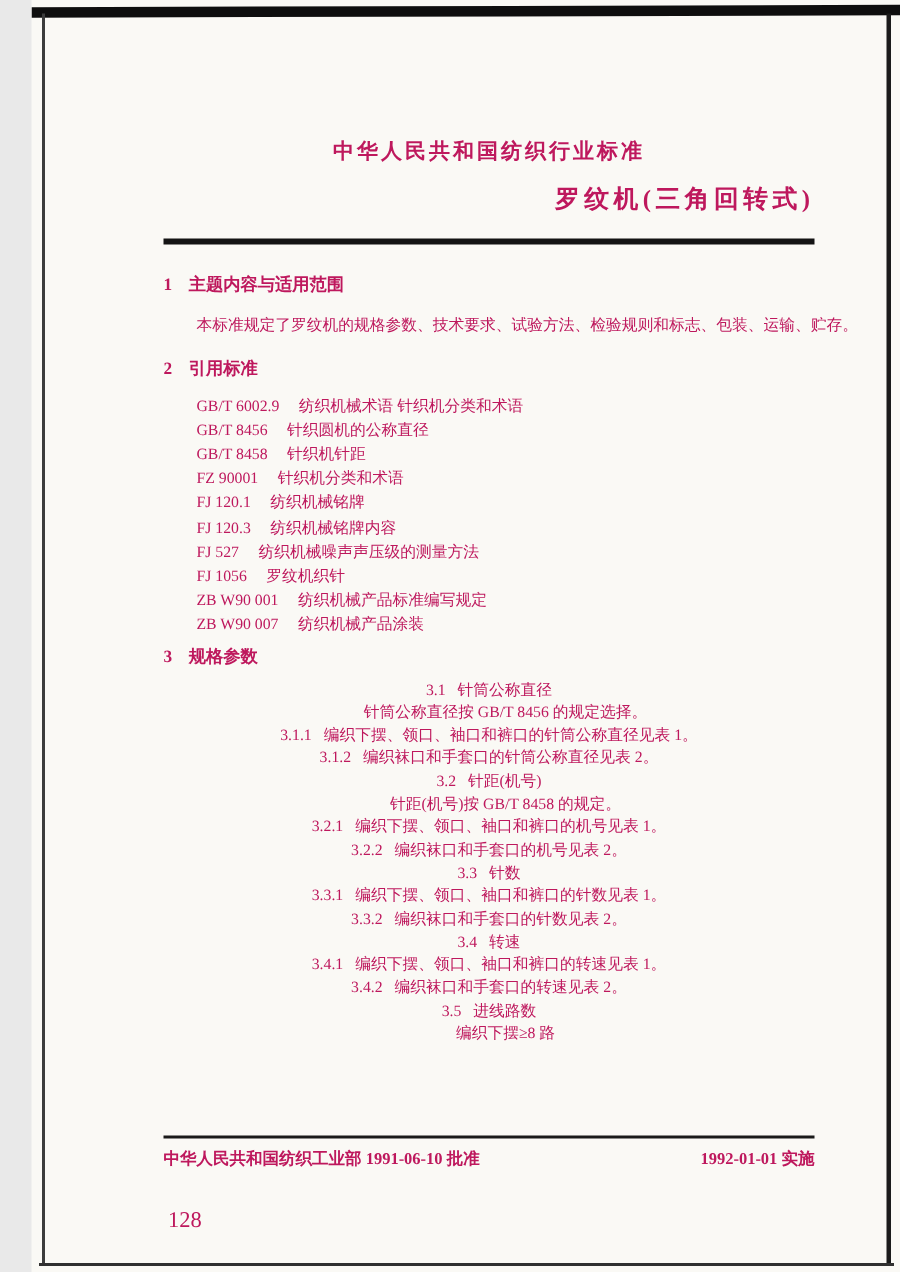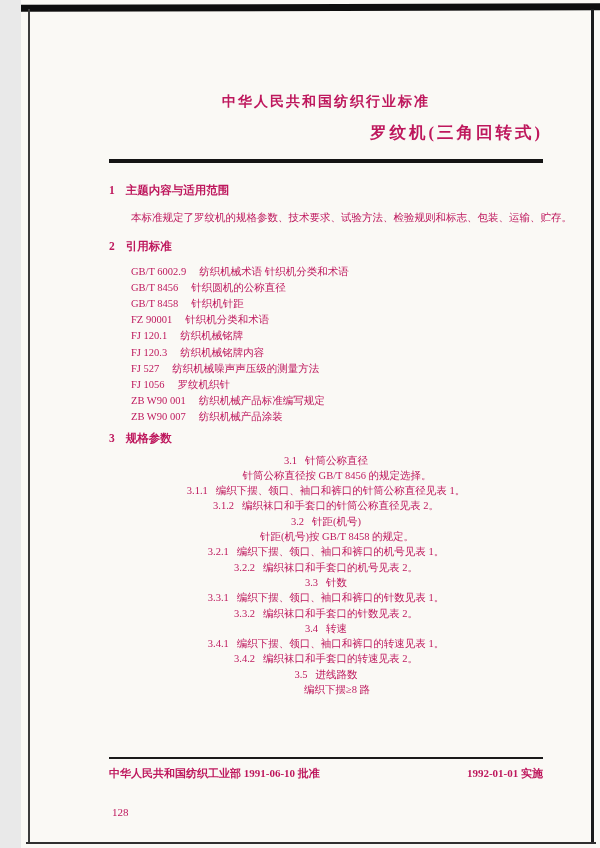--- a/index.html
+++ b/index.html
@@ -40,21 +40,21 @@
 
   .clauses { margin-top:8px;text-align:center; }
   .s3-line { font-size:10.5px; line-height:15.3px; white-space:nowrap; }
   .s3-line .num { margin-right:8px; }
   .s3-line .num:empty { display:none; margin:0; }
   .s3-line.plain { padding-left:22px; }
 
   .footer { position:absolute; left:88px; top:757px; width:434px; }
   .footer-rule { height:2px; background:#1a1a1a; }
   .footer-row { display:flex; justify-content:space-between; margin-top:7px; font-weight:bold; font-size:11px; line-height:14px; white-space:nowrap;gap:32px; }
-  .page-num { position:absolute; left:91px; top:806px; font-size:11px;font-family:Liberation Serif, serif; }
+  .page-num { position:absolute; left:91px; top:806px; font-size:15px;font-family:Liberation Serif, serif; }
 </style>
 </head>
 <body>
 
 <div class="page">
 
   <div class="edge-top"></div>
   <div class="edge-left"></div>
   <div class="edge-right"></div>
   <div class="edge-bottom"></div>

